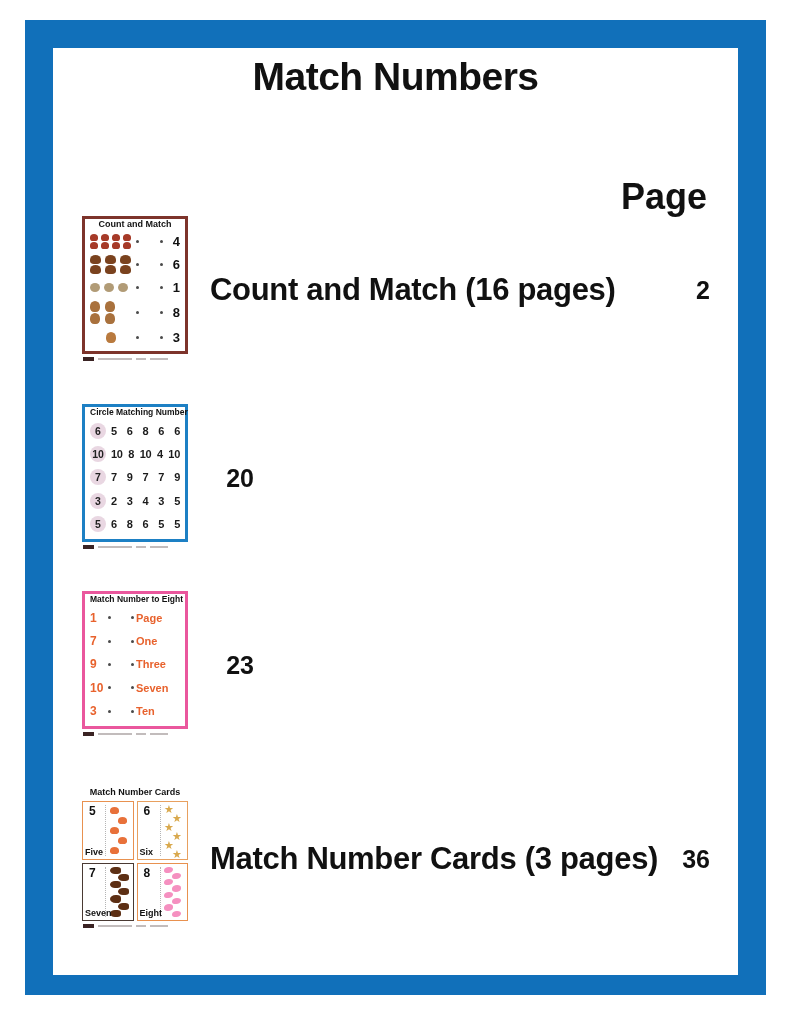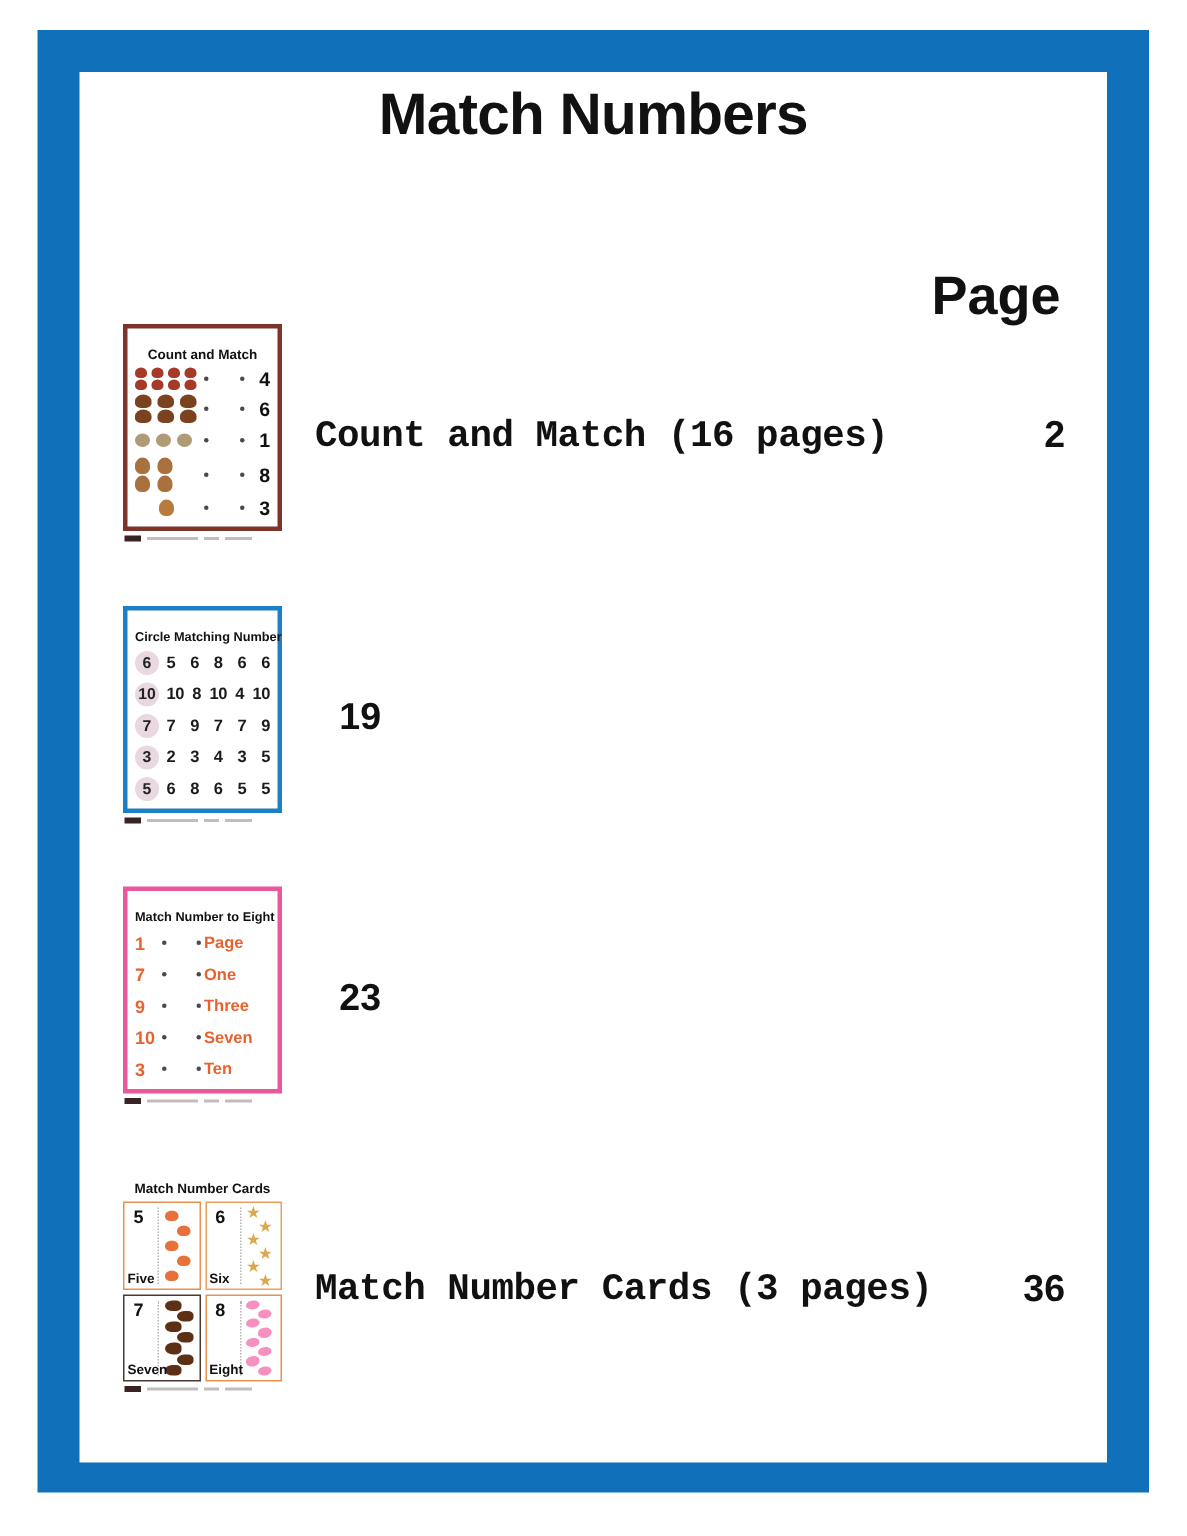--- a/index.html
+++ b/index.html
@@ -14,26 +14,26 @@
   }
   .titles{position:absolute;top:48px;left:0;right:0;text-align:center;color:#111;}
   .titles .t{font-size:39px;font-weight:700;line-height:57px;letter-spacing:-0.5px;}
   .page-col-label{position:absolute;top:176px;right:84px;font-size:36px;font-weight:700;color:#111;margin-left:11px;}
 
   .toc-row{
     position:absolute;left:53px;right:54px;height:148px;
     display:flex;align-items:center;padding-left:29px;padding-right:27px;box-sizing:border-box;
   }
   .thumb-col{width:106px;flex:none;margin-right:22px;align-self:flex-start;}
-  .entry-label{flex:1;font-size:25px;font-weight:700;color:#111;letter-spacing:-0.3px;font-family:Liberation Mono, monospace;}
+  .entry-label{flex:1;font-size:31px;font-weight:700;color:#111;letter-spacing:-0.3px;}
   .entry-page{font-size:25px;font-weight:700;color:#111;text-align:right;min-width:44px;}
 
   
   .thumb{box-sizing:border-box;width:106px;height:138px;background:#fff;border:3px solid #555;
-         display:flex;flex-direction:column;padding:12px 5px 3px 5px;}
+         display:flex;flex-direction:column;padding:0 5px 3px 5px;}
   .thumb.no-border{border:none;padding:2px 0 0 0;height:136px;}
   .thumb-title{font-size:9px;font-weight:700;text-align:center;color:#111;line-height:11px;white-space:nowrap;}
   .thumb-footer{height:5px;margin-top:2px;display:flex;align-items:center;gap:4px;padding-left:1px;}
   .thumb-footer .blk{width:11px;height:4px;background:#3a2323;}
   .thumb-footer .bar{height:2px;background:#c2bcbc;}
   .thumb-footer .b1{width:34px;}.thumb-footer .b2{width:10px;}.thumb-footer .b3{width:18px;}
 
   
   .i{display:inline-block;background:currentColor;}
   .icon-bird{width:8px;height:7px;border-radius:55% 55% 45% 45%;}
@@ -231,21 +231,21 @@
         </div>
       </div>
     </div>
     <div class="thumb-footer">
       <span class="blk"></span>
         <span class="bar b1"></span>
         <span class="bar b2"></span>
         <span class="bar b3"></span>
     </div>
   </div>
-  <div class="entry-page">19</div>
+  <div class="entry-page">20</div>
 </div>
 
 <div class="toc-row" style="top:591px">
   <div class="thumb-col">
     <div class="thumb" style="border-color: rgb(234, 87, 157);">
       <div class="thumb-title" style="font-size:8.5px">Match Number to Eight</div>
       <div class="mn-body" style="color: rgb(232, 98, 45);">
         <div class="mn-row">
           <span class="mn-num">1</span>
           <span class="mdot"></span>

